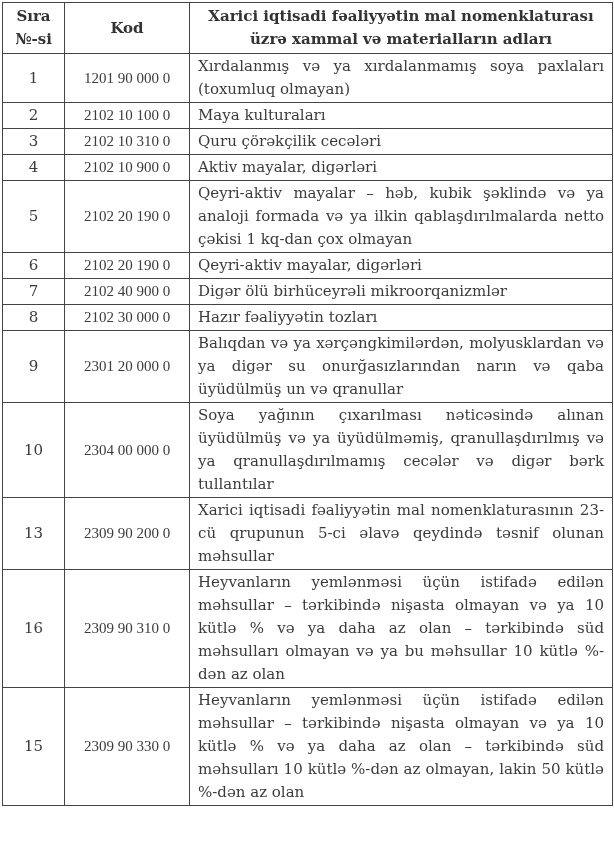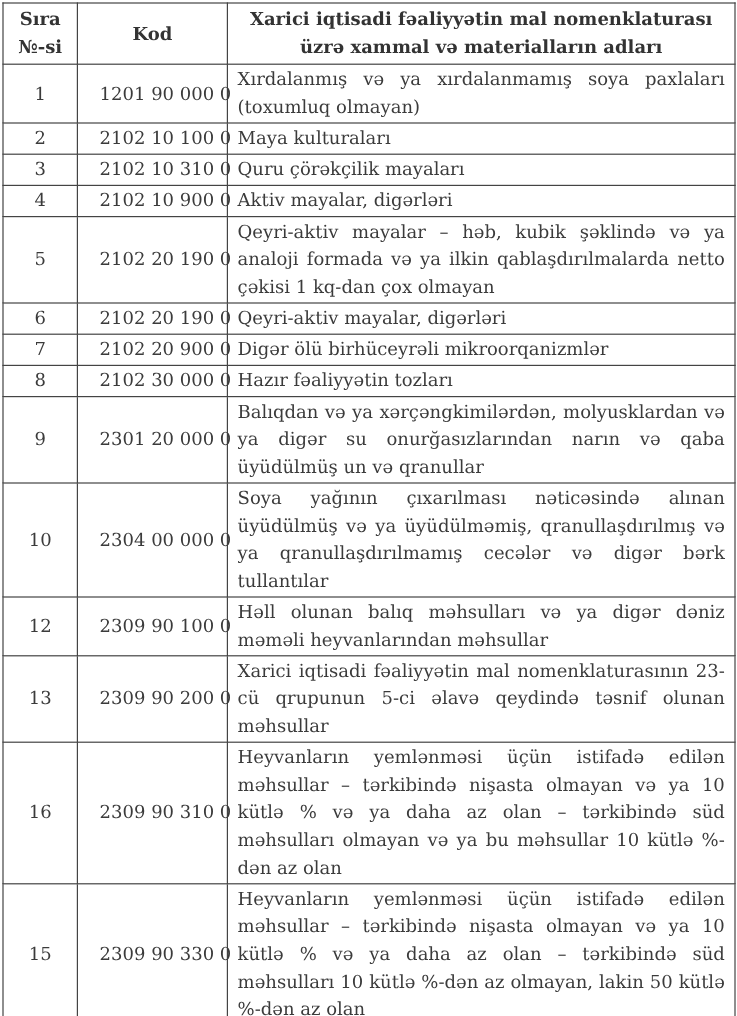--- a/index.html
+++ b/index.html
@@ -43,20 +43,21 @@
     color: #333333;
   }
   td.no-cell {
     text-align: center;
     padding: 1px 2px;
   }
   td.code-cell {
     text-align: center;
     white-space: nowrap;
     padding: 1px 18px;
+    font-family: Liberation Serif, serif;
   }
   td.name-cell {
     text-align: justify;
     padding: 1px 8px;
   }
 </style>
 </head>
 <body>
 
 <div class="page">
@@ -83,21 +84,21 @@
 
   <tr>
     <td class="no-cell">2</td>
     <td class="code-cell">2102 10 100 0</td>
     <td class="name-cell">Maya kulturaları</td>
   </tr>
 
   <tr>
     <td class="no-cell">3</td>
     <td class="code-cell">2102 10 310 0</td>
-    <td class="name-cell">Quru çörəkçilik mayaları</td>
+    <td class="name-cell">Quru çörəkçilik cecələri</td>
   </tr>
 
   <tr>
     <td class="no-cell">4</td>
     <td class="code-cell">2102 10 900 0</td>
     <td class="name-cell">Aktiv mayalar, digərləri</td>
   </tr>
 
   <tr>
     <td class="no-cell">5</td>
@@ -106,21 +107,21 @@
   </tr>
 
   <tr>
     <td class="no-cell">6</td>
     <td class="code-cell">2102 20 190 0</td>
     <td class="name-cell">Qeyri-aktiv mayalar, digərləri</td>
   </tr>
 
   <tr>
     <td class="no-cell">7</td>
-    <td class="code-cell">2102 20 900 0</td>
+    <td class="code-cell">2102 40 900 0</td>
     <td class="name-cell">Digər ölü birhüceyrəli mikroorqanizmlər</td>
   </tr>
 
   <tr>
     <td class="no-cell">8</td>
     <td class="code-cell">2102 30 000 0</td>
     <td class="name-cell">Hazır fəaliyyətin tozları</td>
   </tr>
 
   <tr>
@@ -129,25 +130,20 @@
     <td class="name-cell">Balıqdan və ya xərçəngkimilərdən, molyusklardan və ya digər su onurğasızlarından narın və qaba üyüdülmüş un və qranullar</td>
   </tr>
 
   <tr>
     <td class="no-cell">10</td>
     <td class="code-cell">2304 00 000 0</td>
     <td class="name-cell">Soya yağının çıxarılması nəticəsində alınan üyüdülmüş və ya üyüdülməmiş, qranullaşdırılmış və ya qranullaşdırılmamış cecələr və digər bərk tullantılar</td>
   </tr>
 
 
-  <tr>
-    <td class="no-cell">12</td>
-    <td class="code-cell">2309 90 100 0</td>
-    <td class="name-cell">Həll olunan balıq məhsulları və ya digər dəniz məməli heyvanlarından məhsullar</td>
-  </tr>
 
   <tr>
     <td class="no-cell">13</td>
     <td class="code-cell">2309 90 200 0</td>
     <td class="name-cell">Xarici iqtisadi fəaliyyətin mal nomenklaturasının 23-cü qrupunun 5-ci əlavə qeydində təsnif olunan məhsullar</td>
   </tr>
 
   <tr>
     <td class="no-cell">16</td>
     <td class="code-cell">2309 90 310 0</td>

